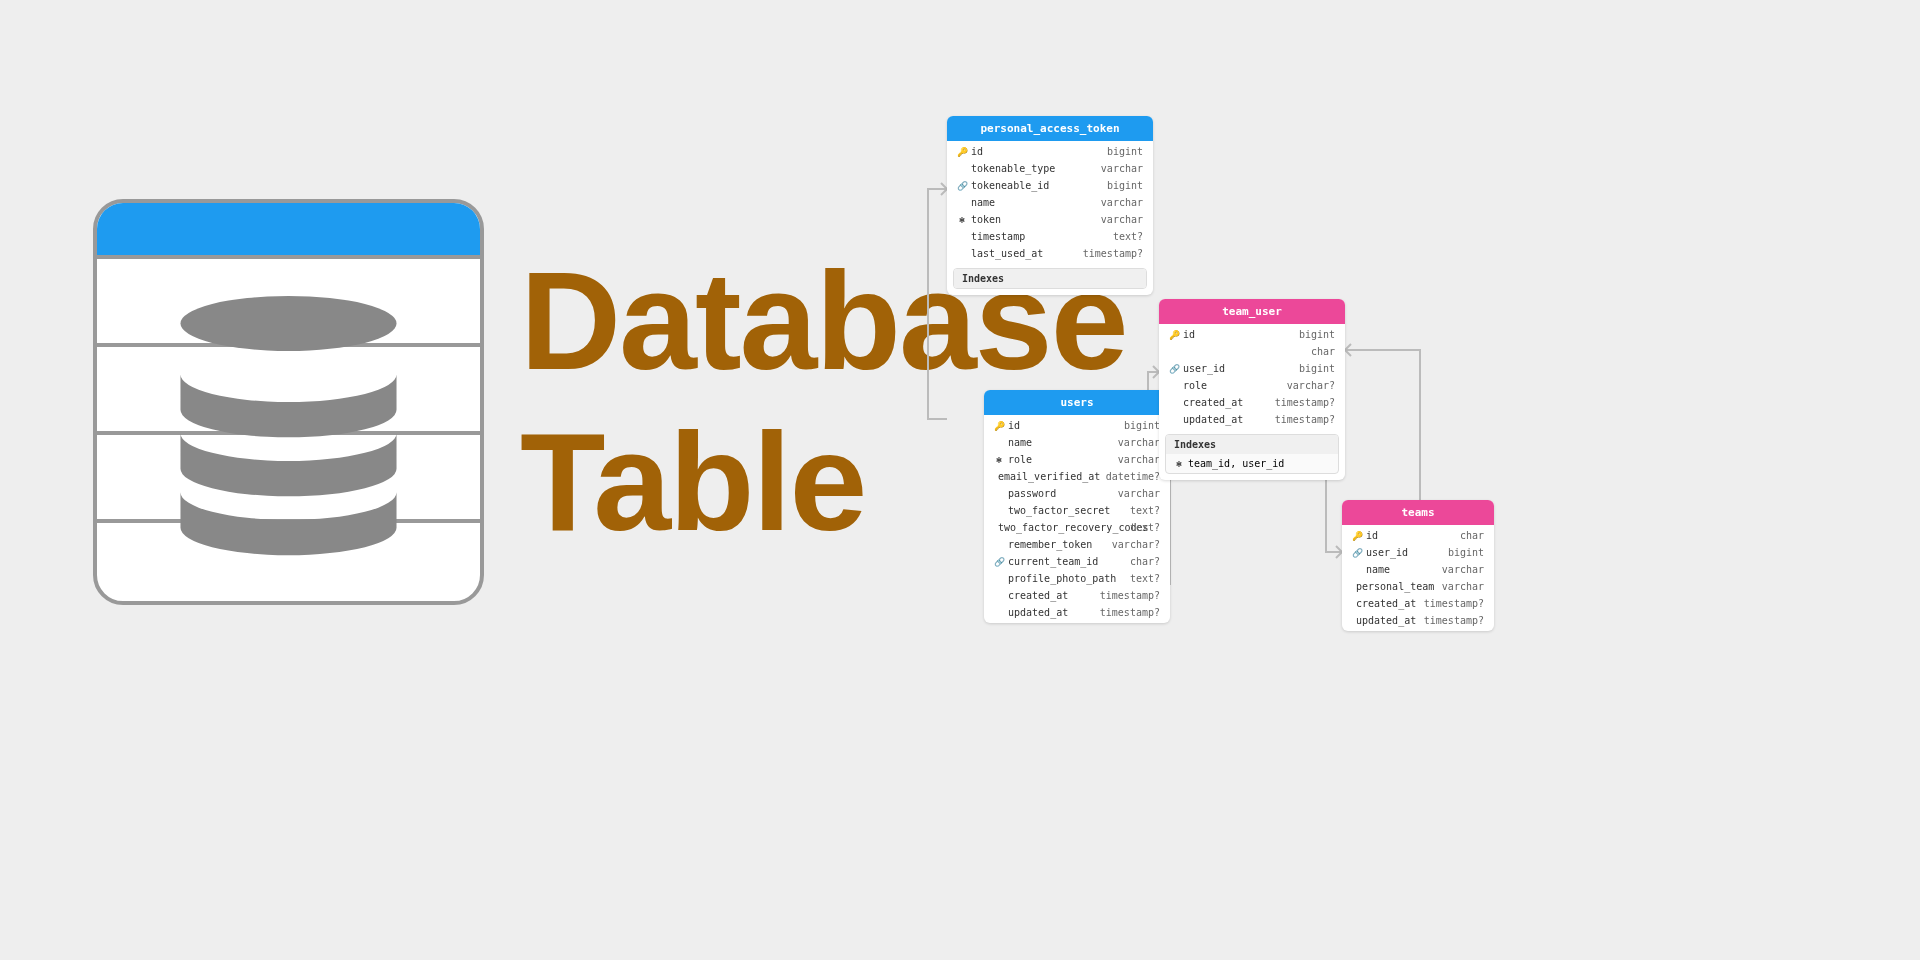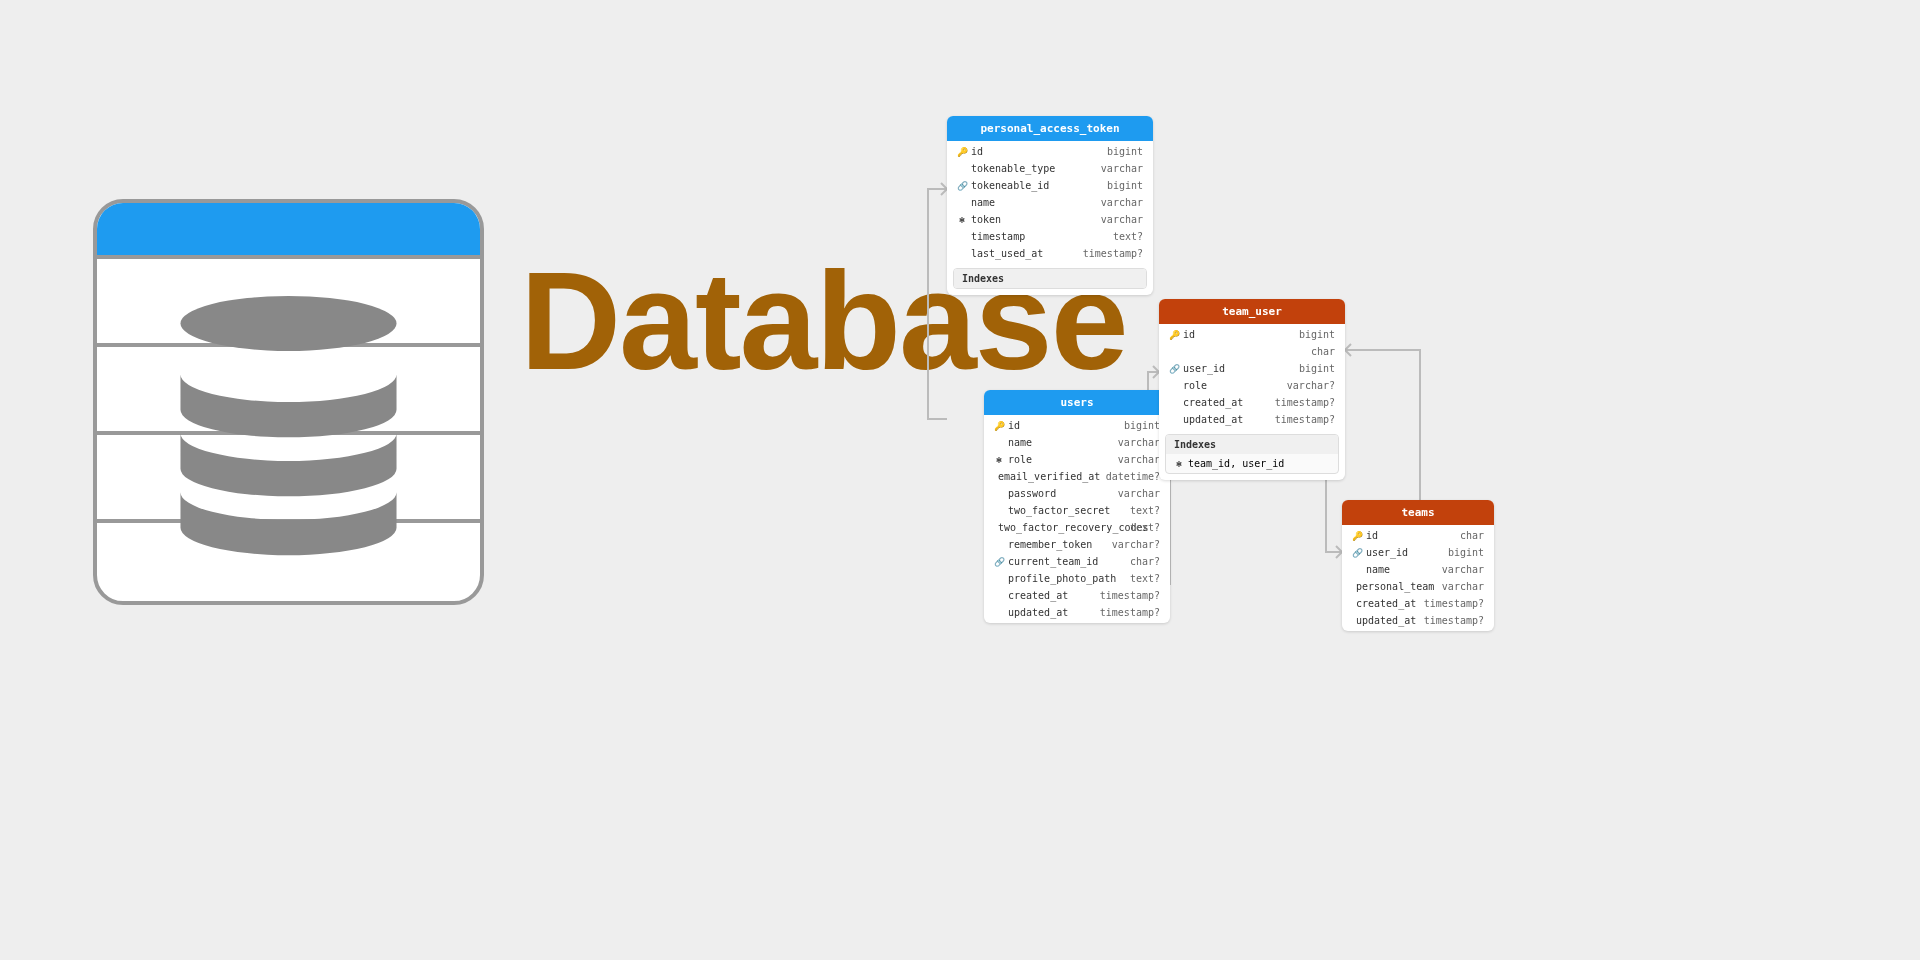--- a/index.html
+++ b/index.html
@@ -4,21 +4,21 @@
 <style>
 *{margin:0;padding:0;box-sizing:border-box}
 body{width:1920px;height:960px;background:#eeeeee;font-family:-apple-system,BlinkMacSystemFont,"Segoe UI",Helvetica,Arial,sans-serif;overflow:hidden;position:relative}
 .logo{position:absolute;left:93px;top:199px;width:391px;height:406px;background:#fff;border:4px solid #999;border-radius:30px;overflow:hidden}
 .logo-header{height:56px;background:#1e9bf0;border-bottom:4px solid #999}
 .logo-line{height:4px;background:#999;position:absolute;left:0;right:0}
 .title{position:absolute;left:520px;top:240px;font-size:140px;font-weight:700;color:#a16207;line-height:1.15;letter-spacing:-2px}
 .table{position:absolute;background:#fff;border-radius:6px;box-shadow:0 1px 3px rgba(0,0,0,0.15);font-family:ui-monospace,SFMono-Regular,Menlo,monospace;font-size:10px;overflow:hidden}
 .table-header{padding:6px 10px;color:#fff;font-weight:700;text-align:center;font-size:11px}
 .table-header.blue{background:#1e9bf0}
-.table-header.green{background:#c2410c}
+.table-header.green{background:#ec4899}
 .table-body{padding:2px 0}
 .col{display:flex;align-items:center;padding:3px 10px;justify-content:space-between;gap:8px}
 .col-left{display:flex;align-items:center;gap:4px;min-width:0}
 .col-icon{width:10px;display:inline-block;text-align:center;font-size:9px}
 .col-name{color:#333}
 .col-type{color:#666}
 .indexes{margin:4px 6px 6px;border:1px solid #ddd;border-radius:4px;background:#fafafa;overflow:hidden}
 .indexes-header{padding:4px 8px;font-weight:700;color:#333;background:#f0f0f0;font-size:10px}
 .indexes-row{padding:4px 8px;display:flex;align-items:center;gap:4px}
 svg.connectors{position:absolute;top:0;left:0;width:1920px;height:960px;pointer-events:none}
@@ -38,20 +38,21 @@
       <ellipse cx="195" cy="120" rx="110" ry="28"></ellipse>
       <path d="M85 172 a110 28 0 0 0 220 0 v36 a110 28 0 0 1 -220 0 z"></path>
       <path d="M85 232 a110 28 0 0 0 220 0 v36 a110 28 0 0 1 -220 0 z"></path>
       <path d="M85 292 a110 28 0 0 0 220 0 v36 a110 28 0 0 1 -220 0 z"></path>
     </g>
   </svg>
 </div>
 
 <div class="title">
   <div>Database</div>
+  <div>Table</div>
 </div>
 
 <svg class="connectors">
     <path d="M 947 419 L 928 419 L 928 189 L 947 189"></path>
     <polyline points="941,183 947,189 941,195"></polyline>
     <path d="M 1133 419 L 1148 419 L 1148 372 L 1159 372"></path>
     <polyline points="1153,366 1159,372 1153,378"></polyline>
     <path d="M 1133 419 L 1326 419 L 1326 552 L 1342 552"></path>
     <polyline points="1336,546 1342,552 1336,558"></polyline>
     <path d="M 1133 584 L 1170 584 L 1170 448"></path>

